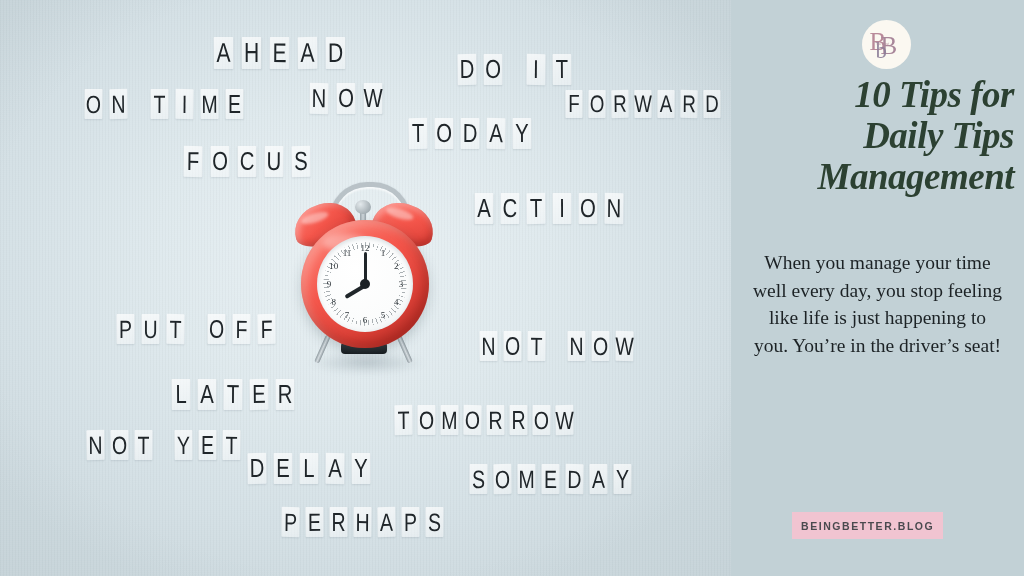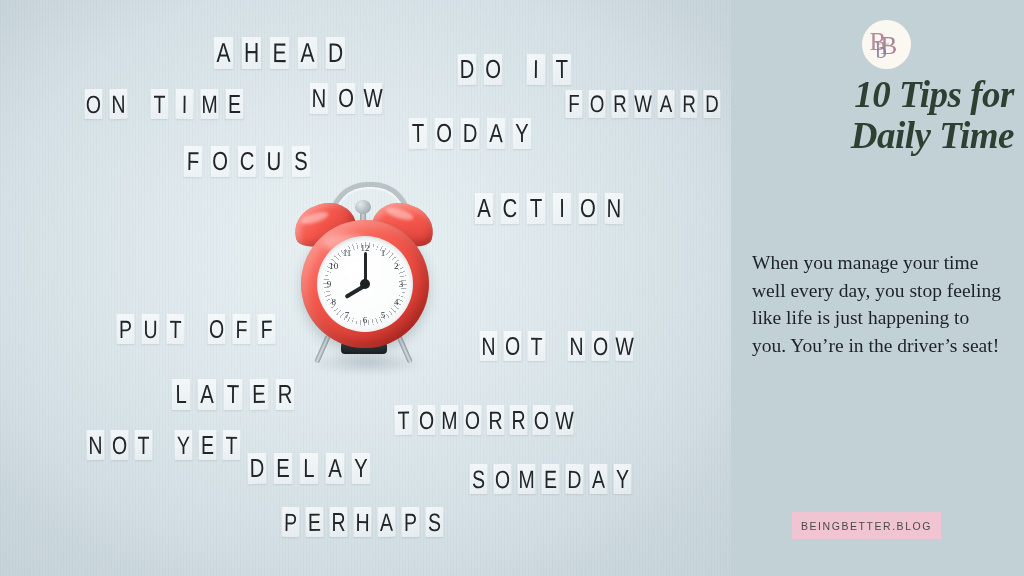--- a/index.html
+++ b/index.html
@@ -125,33 +125,33 @@
     text-align:right;color:#2c4132;
     font-family:"Liberation Serif",serif;
     font-style:italic;font-weight:700;
     font-size:37px;line-height:41px;
     letter-spacing:-0.5px;
   }
   .headline .ln{display:block;}
 
   .body-copy{
     position:absolute;left:752px;top:249px;width:251px;
-    color:#1c2225;
+    text-align:center;color:#1c2225;
     font-family:"Liberation Serif",serif;
     font-size:19.5px;line-height:27.5px;
   }
 
   .footer{
     position:absolute;left:792px;top:512px;
     background:#f1c4d1;
     padding:4px 9px 5px 9px;
   }
   .footer span{
     font-family:"Liberation Sans",sans-serif;
-    font-size:10.5px;letter-spacing:1.55px;color:#4a4a4f;font-weight:400;
+    font-size:10.5px;letter-spacing:1.55px;color:#4a4a4f;font-weight:700;
   }
 </style>
 </head>
 <body>
 
 <div class="canvas">
 
   <div class="photo">
     <div class="photo-grain"></div>
 
@@ -339,21 +339,22 @@
     <div class="logo-mark">
       <span class="logo-b logo-b1">B</span>
       <span class="logo-b logo-b2">B</span>
       <span class="logo-b logo-b3">b</span>
       <span class="logo-mini">being</span>
     </div>
   </div>
 
   <div class="headline">
     <span class="ln">10 Tips for</span>
-    <span class="ln">Daily Time</span>
+    <span class="ln">Daily Tips</span>
+    <span class="ln">Management</span>
   </div>
 
   <div class="body-copy">When you manage your time well every day, you stop feeling like life is just happening to you. You’re in the driver’s seat!</div>
 
   <div class="footer">
     <span>BEINGBETTER.BLOG</span>
   </div>
 
 </div>
 

